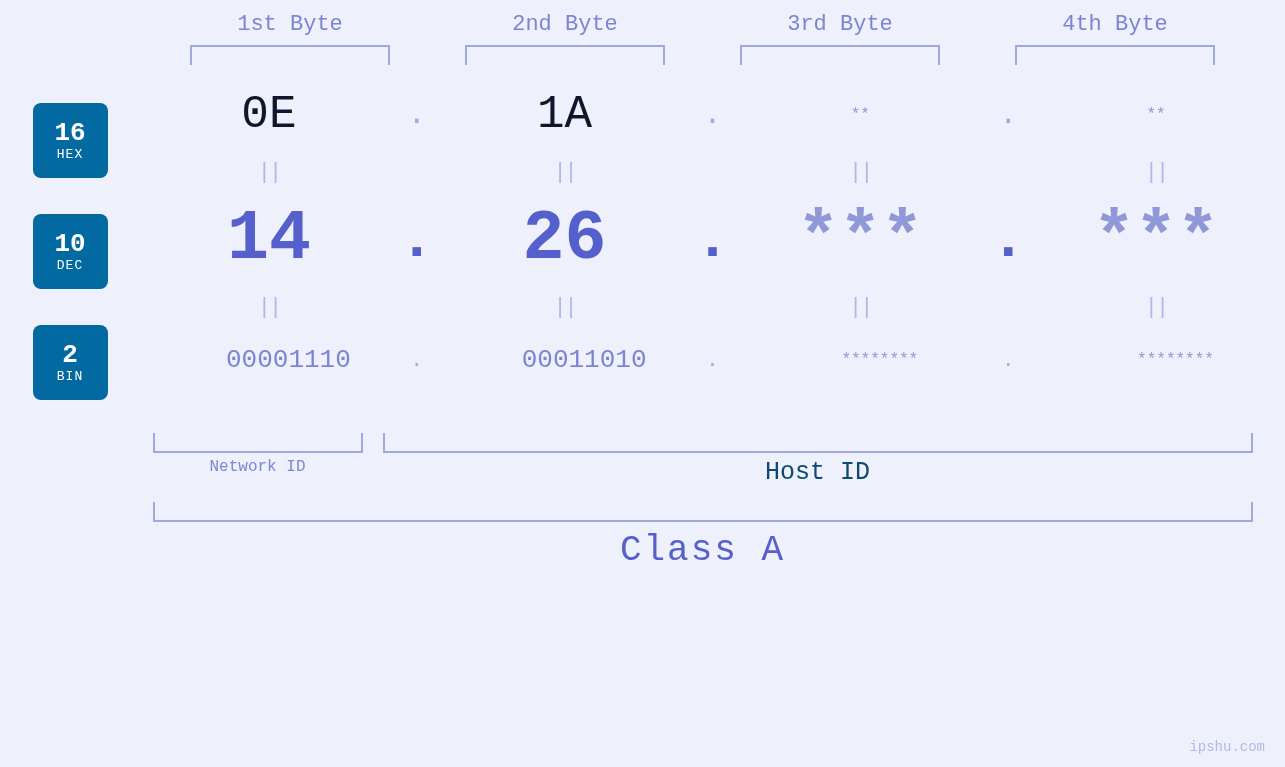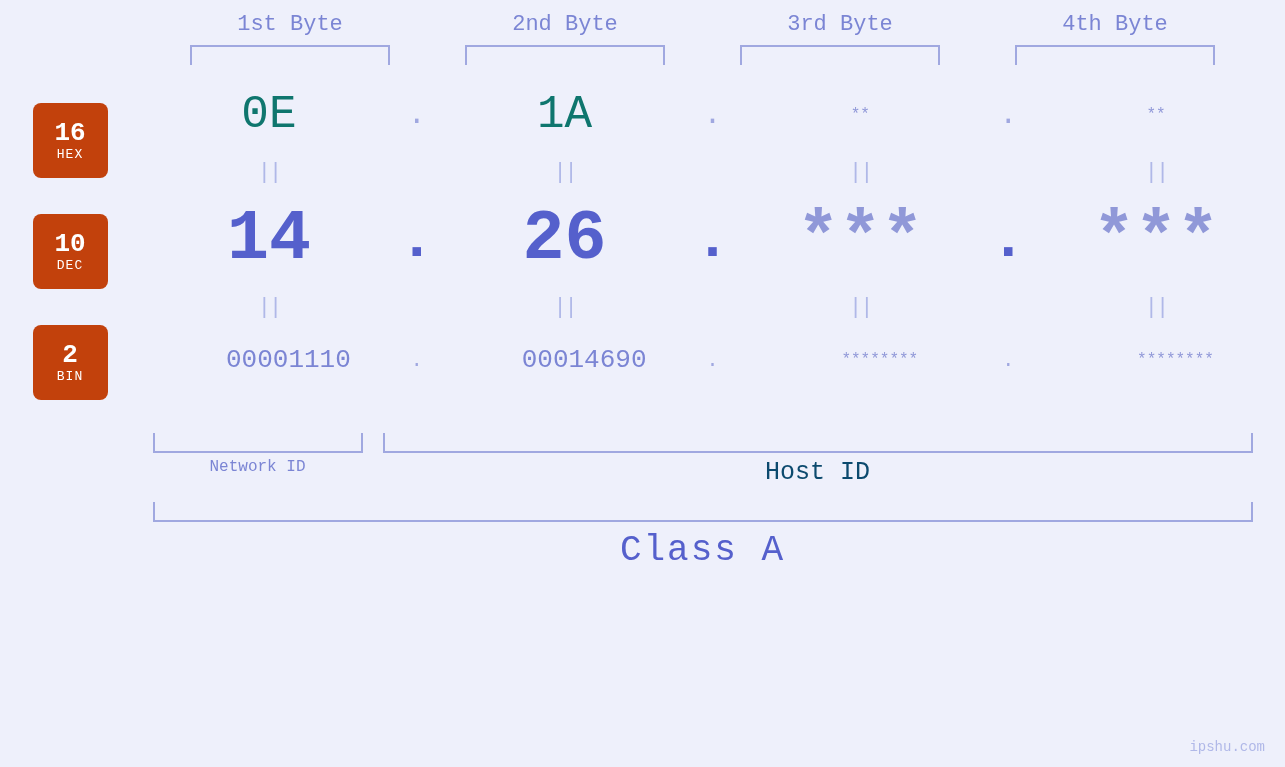--- a/index.html
+++ b/index.html
@@ -68,21 +68,21 @@
       width: 140px;
       display: flex;
       flex-direction: column;
       align-items: center;
       justify-content: space-around;
       padding: 10px 0;
       gap: 0;
     }
 
     .badge {
-      background-color: #c2410c;
+      background-color: #0369a1;
       color: white;
       border-radius: 8px;
       width: 75px;
       height: 75px;
       display: flex;
       flex-direction: column;
       align-items: center;
       justify-content: center;
       margin: 18px 0;
     }
@@ -140,21 +140,21 @@
     .dot-cell {
       width: 40px;
       text-align: center;
       display: flex;
       align-items: center;
       justify-content: center;
     }
 
     
     .hex-value {
-      color: #0f766e;
+      color: #0f172a;
       font-size: 46px;
       font-family: 'Courier New', Courier, monospace;
     }
 
     .hex-dot {
       color: #a0a8e0;
       font-size: 30px;
     }
 
     
@@ -416,21 +416,21 @@
       </div>
 
       <div class="data-row bin-row">
         <div class="cell">
           <span class="bin-value">00001110</span>
         </div>
         <div class="dot-cell">
           <span class="bin-dot">.</span>
         </div>
         <div class="cell">
-          <span class="bin-value">00014690</span>
+          <span class="bin-value">00011010</span>
         </div>
         <div class="dot-cell">
           <span class="bin-dot">.</span>
         </div>
         <div class="cell">
           <span class="bin-value masked">********</span>
         </div>
         <div class="dot-cell">
           <span class="bin-dot">.</span>
         </div>

